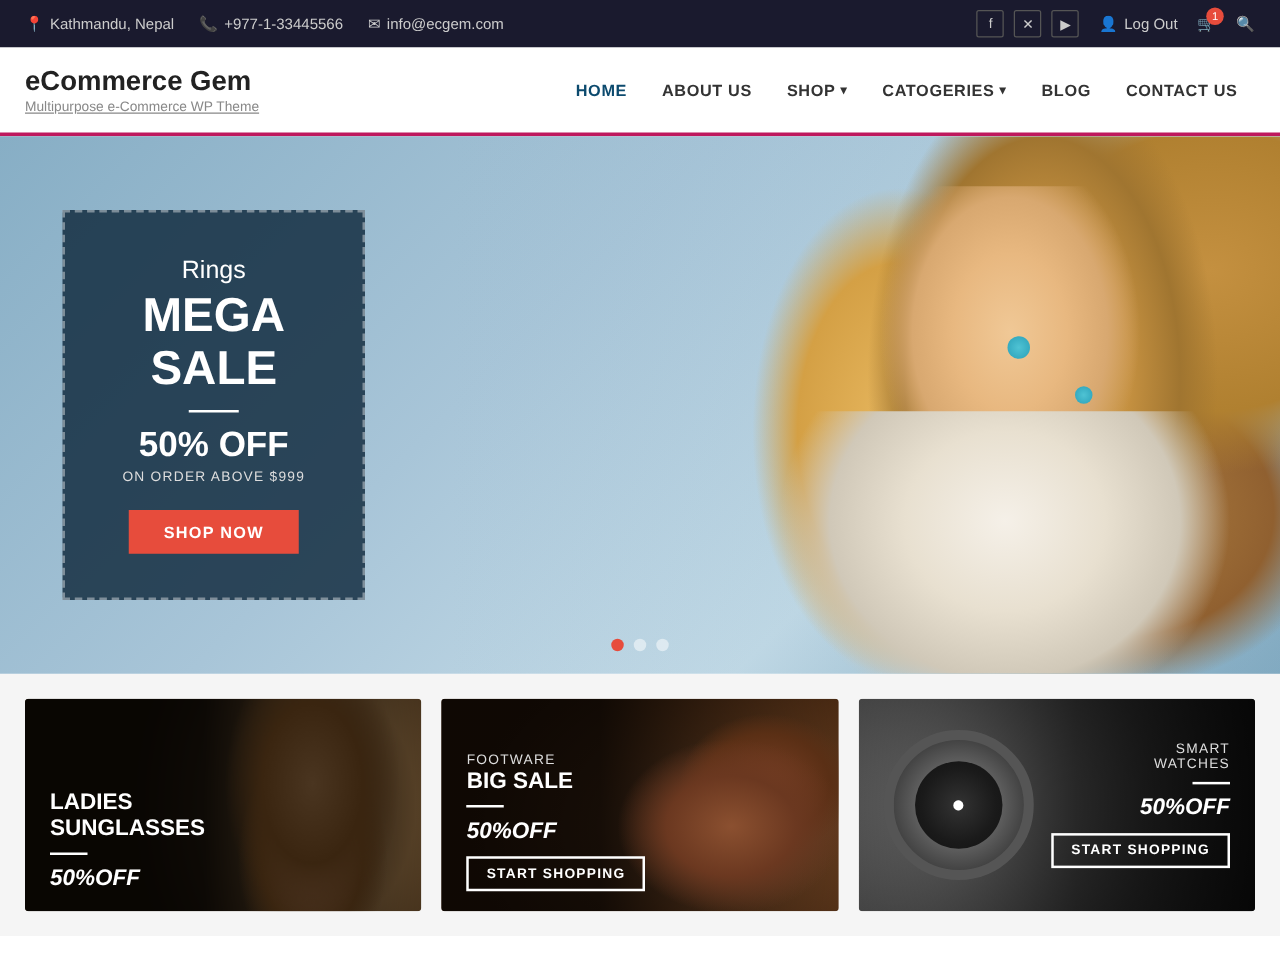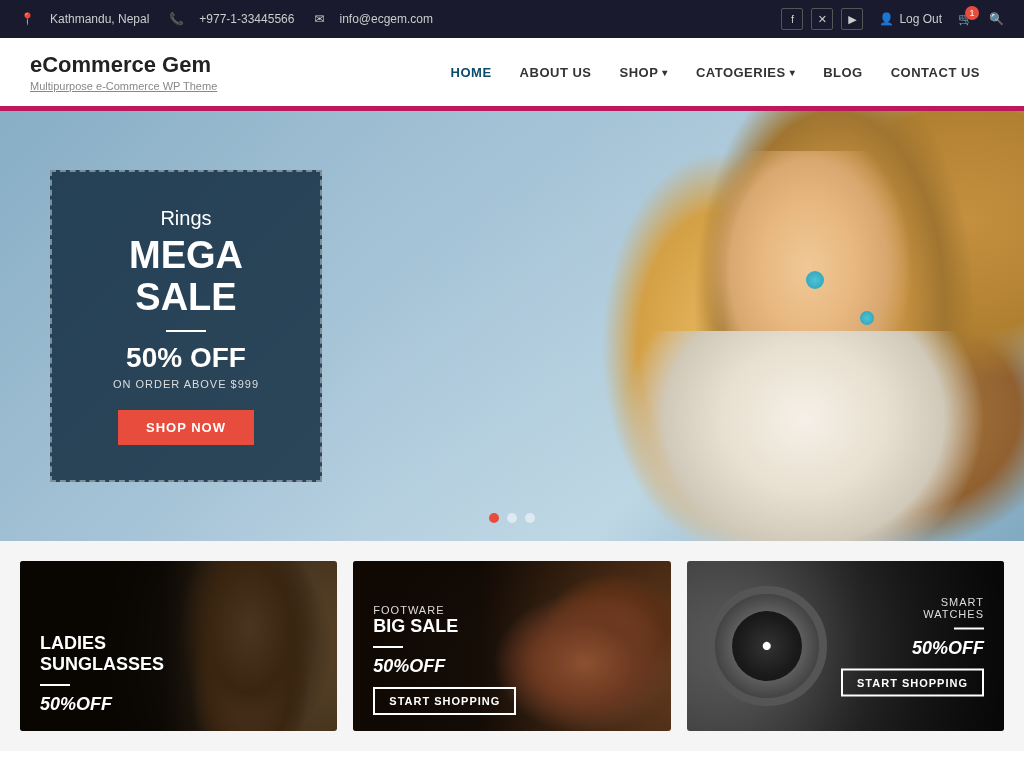--- a/index.html
+++ b/index.html
@@ -10,43 +10,43 @@
       background: #1a1a2e;
       color: #ccc;
       font-size: 12px;
       padding: 8px 20px;
       display: flex;
       align-items: center;
       justify-content: space-between;
     }
     .top-bar-left { display: flex; gap: 20px; align-items: center; }
     .top-bar-right { display: flex; gap: 16px; align-items: center; }
-    .top-bar-item { display: flex; align-items: center; gap: 15px; }
+    .top-bar-item { display: flex; align-items: center; gap: 5px; }
     .top-bar-item span { color: #ccc; }
     .social-icons { display: flex; gap: 8px; }
     .social-icon {
       width: 22px; height: 22px; border: 1px solid #555;
       border-radius: 2px; display: flex; align-items: center;
       justify-content: center; color: #ccc; font-size: 11px; cursor: pointer;
     }
     .top-bar-right .logout { display: flex; align-items: center; gap: 5px; color: #ccc; cursor: pointer; font-size: 12px; }
     .cart-icon { position: relative; cursor: pointer; }
     .cart-badge {
       position: absolute; top: -6px; right: -6px;
       background: #e74c3c; color: #fff; border-radius: 50%;
       width: 14px; height: 14px; font-size: 9px;
       display: flex; align-items: center; justify-content: center;
     }
     .search-icon-top { cursor: pointer; color: #ccc; }
 
     
     .header {
       display: flex; align-items: center; justify-content: space-between;
-      padding: 14px 30px; background: #fff;
-      border-bottom: 5px solid #be185d;
+      padding: 14px 20px; background: #fff;
+      border-bottom: 3px solid #be185d;
     }
     .logo-area {}
     .logo-title { font-size: 22px; font-weight: 700; color: #222; }
     .logo-subtitle { font-size: 11px; color: #888; margin-top: 2px; text-decoration: underline; }
 
     
     nav { display: flex; gap: 0; align-items: center; }
     .nav-item {
       padding: 8px 14px; font-size: 13px; font-weight: 600;
       color: #333; cursor: pointer; text-transform: uppercase;
@@ -75,21 +75,21 @@
 
     .hero-content {
       position: relative;
       z-index: 10;
       margin-left: 50px;
     }
     .hero-box {
       background: rgba(15, 40, 60, 0.82);
       border: 2px dashed rgba(255,255,255,0.4);
       padding: 35px 40px;
-      width: 272px;
+      width: 242px;
       color: #fff;
       text-align: center;
     }
     .hero-subtitle { font-size: 20px; font-weight: 400; margin-bottom: 5px; color: #fff; }
     .hero-title { font-size: 38px; font-weight: 900; line-height: 1.1; margin-bottom: 12px; color: #fff; }
     .hero-divider { width: 40px; height: 2px; background: #fff; margin: 10px auto; }
     .hero-discount { font-size: 28px; font-weight: 700; color: #fff; }
     .hero-condition { font-size: 11px; letter-spacing: 1px; color: #ddd; margin-top: 4px; margin-bottom: 20px; }
     .hero-btn {
       background: #e74c3c; color: #fff; border: none;

